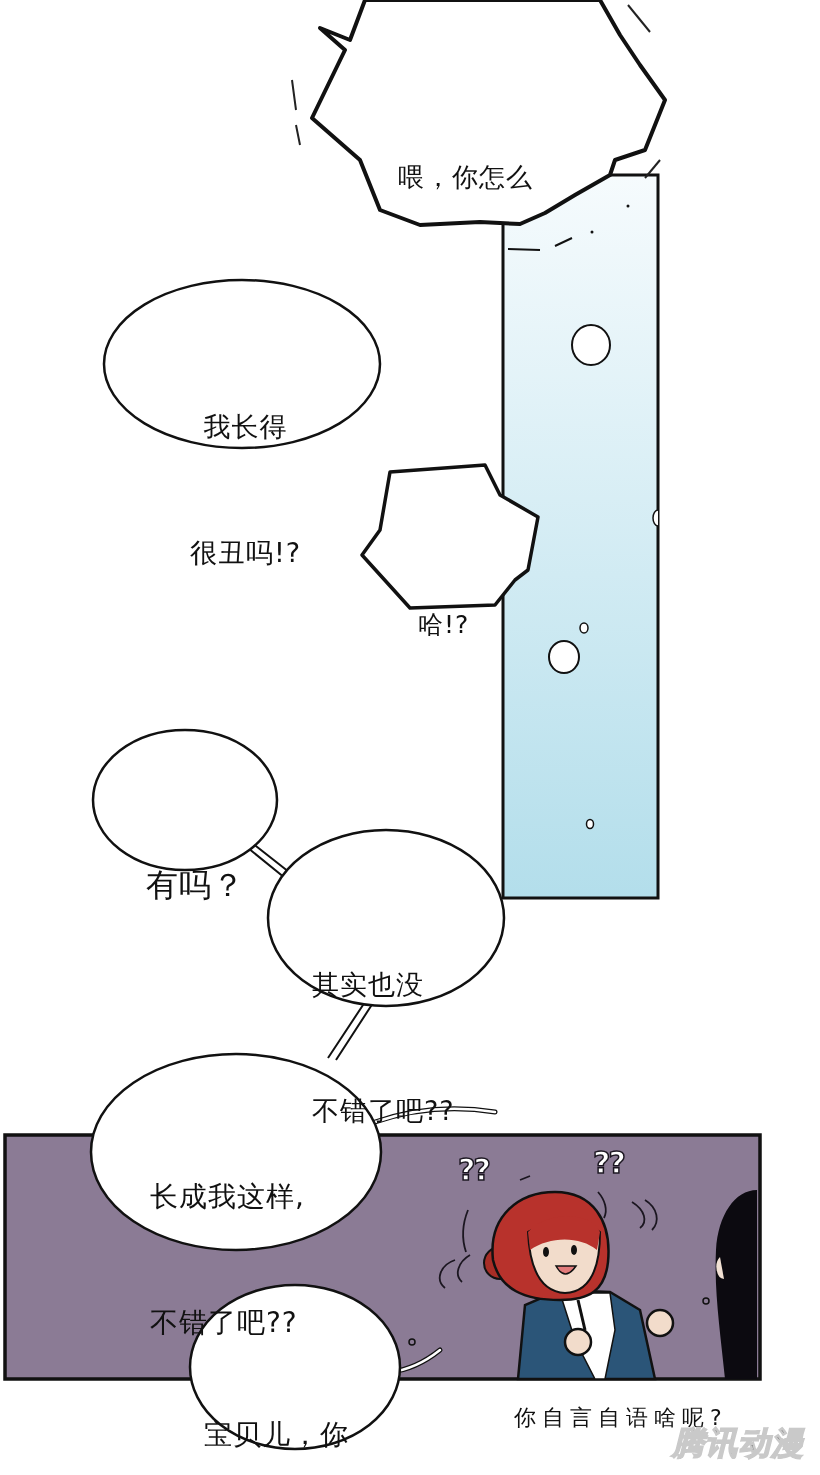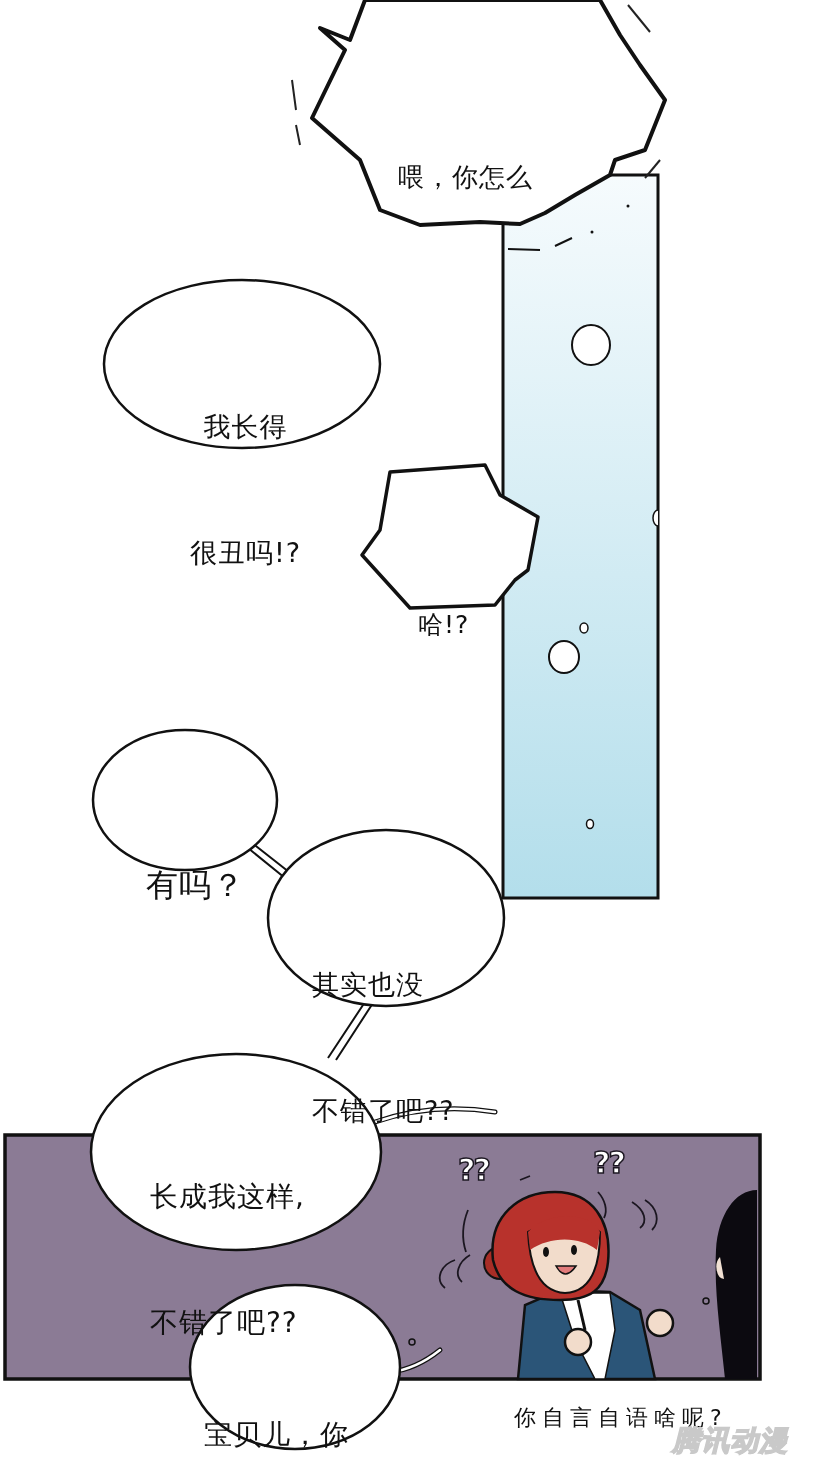--- a/index.html
+++ b/index.html
@@ -3,21 +3,21 @@
 <meta charset="utf-8">
 <style>
   html, body { margin: 0; padding: 0; background: #ffffff; }
   body { width: 820px; height: 1475px; position: relative; overflow: hidden;
          font-family: "DejaVu Sans", sans-serif; color: #111; }
   .abs { position: absolute; }
   svg.layer { position: absolute; left: 0; top: 0; }
   .txt { position: absolute; font-size: 27px; line-height: 42px; color: #111;
          font-family: "DejaVu Sans", sans-serif; white-space: pre; letter-spacing: 1px; }
   .hand { font-family: "DejaVu Sans", sans-serif; font-size: 22px; letter-spacing: 6px; margin-left: 44px; }
-  .watermark { position: absolute; font-weight: bold; font-style: italic; font-size: 28px;
+  .watermark { position: absolute; font-weight: bold; font-style: italic; font-size: 32px;
                color: #000000; -webkit-text-stroke: 1.5px #c9c9c9; letter-spacing: 1px; }
 </style>
 </head>
 <body>
 
 <svg class="layer" width="820" height="1475" viewBox="0 0 820 1475">
   <defs>
     <linearGradient id="blueGrad" x1="0" y1="0" x2="0" y2="1">
       <stop offset="0" stop-color="#f6fbfd"></stop>
       <stop offset="1" stop-color="#b3deeb"></stop>

